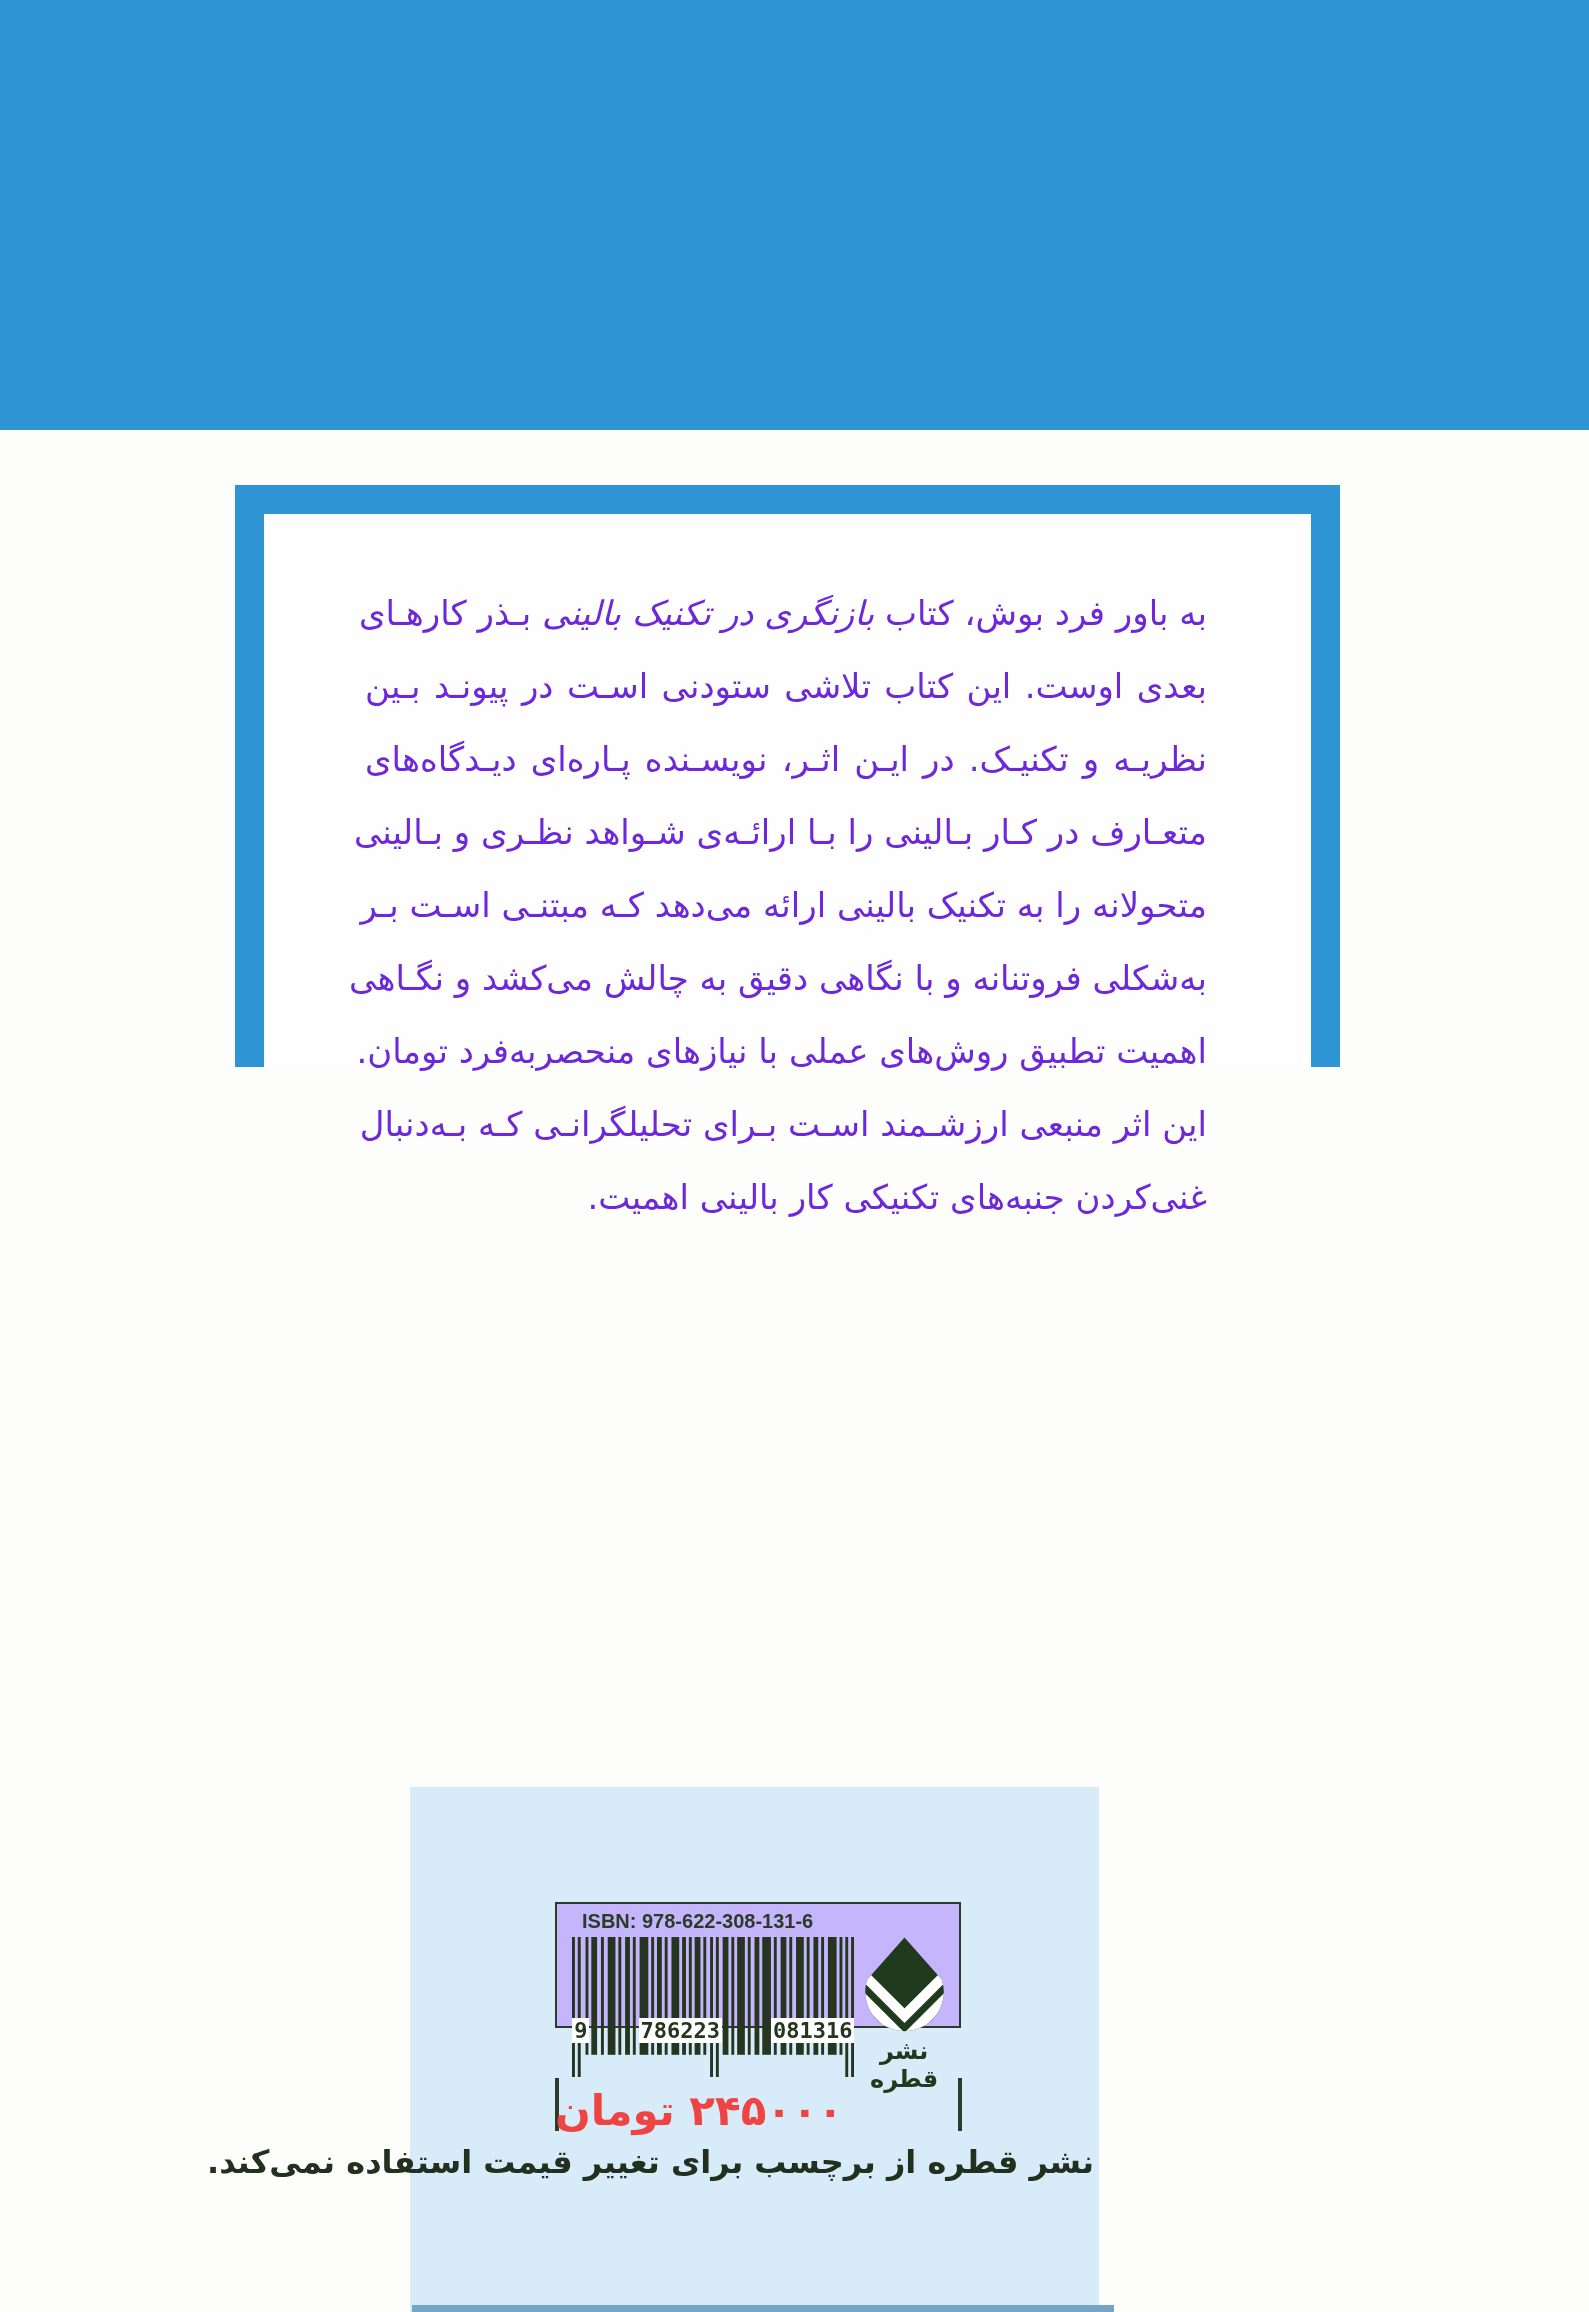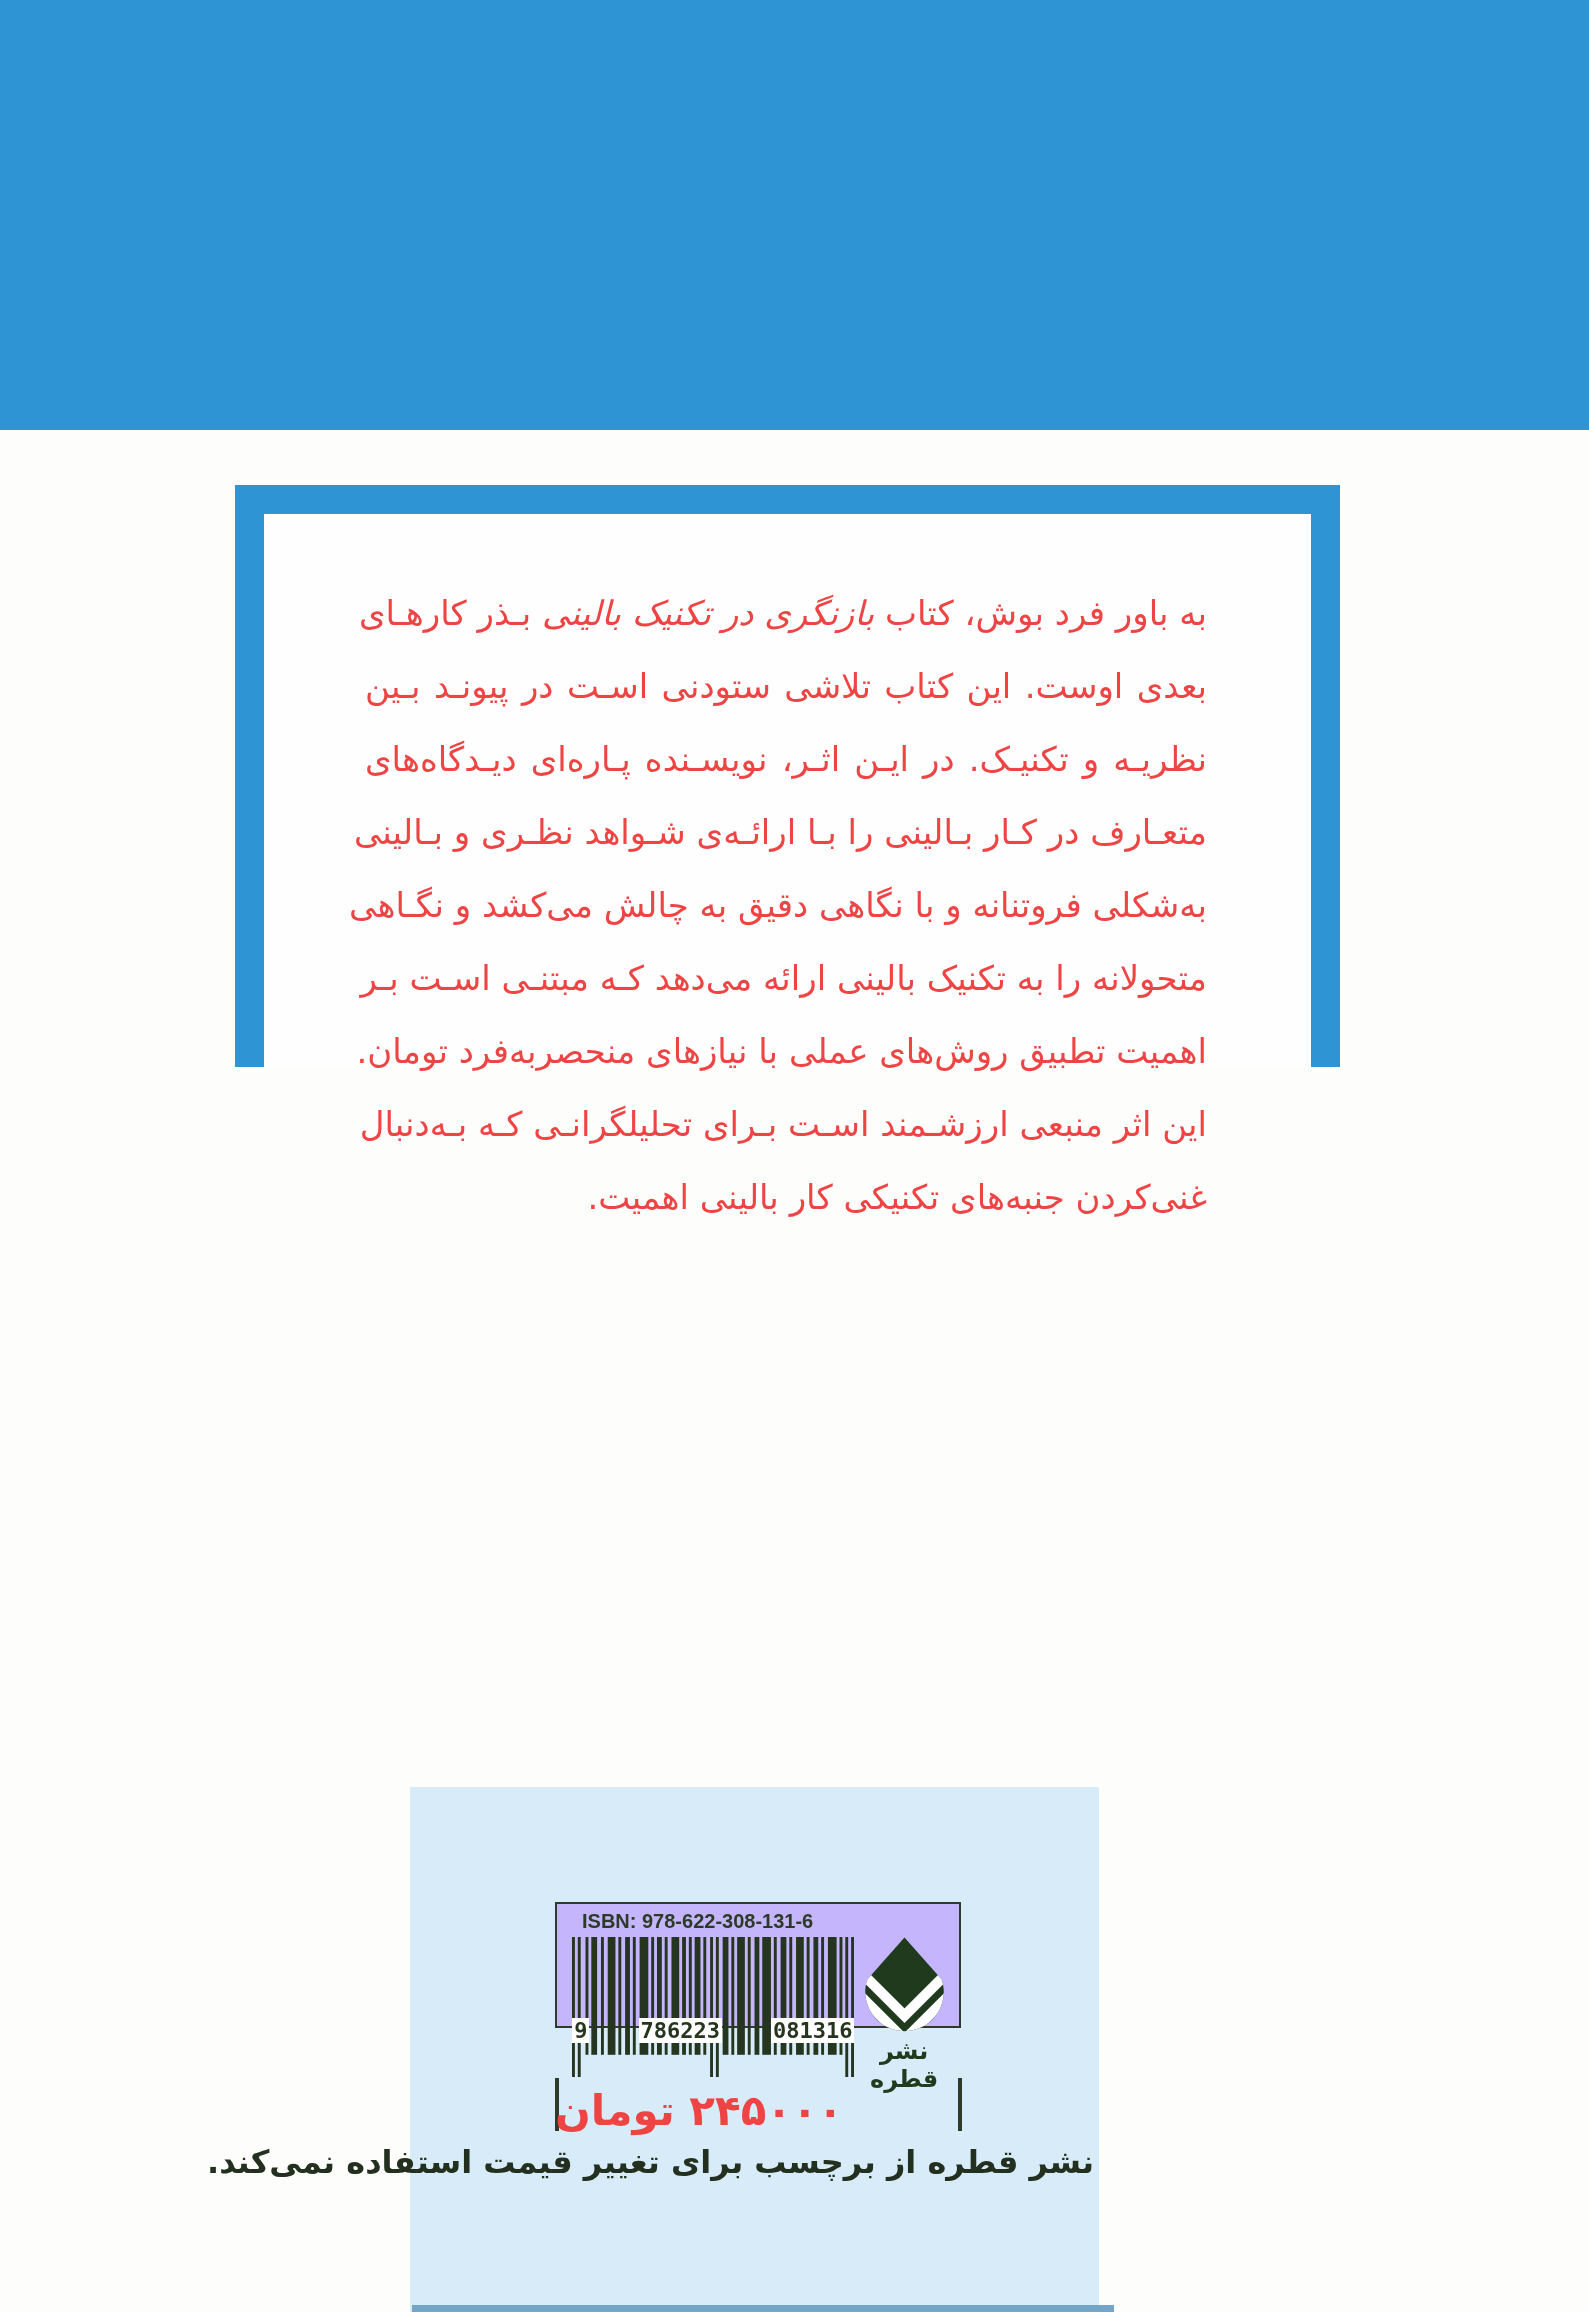--- a/index.html
+++ b/index.html
@@ -6,21 +6,21 @@
   body{width:1589px;height:2312px;position:relative;background:#fdfdfc;overflow:hidden;
        font-family:"DejaVu Sans",sans-serif;}
   .abs{position:absolute;}
 
   
   .band{left:0;top:660;width:1589px;height:430px;background:#2f94d3;}
   .frame{left:235px;top:485px;width:1105px;height:582px;box-sizing:border-box;
          background:#fefefe;border:29px solid #2f94d3;border-bottom:none;}
 
   
-  .blurb{left:365px;top:577px;width:842px;direction:rtl;color:#ef4444;
+  .blurb{left:365px;top:577px;width:842px;direction:rtl;color:#6d28d9;
          font-size:34px;font-family:"DejaVu Sans",sans-serif;}
   .blurb .bline{height:73px;line-height:73px;text-align:justify;text-align-last:justify;
                 white-space:nowrap;}
   .blurb .bline.last{text-align-last:right;}
   .blurb .ttl{font-style:italic;}
 
   
   .panel{left:410px;top:1787px;width:689px;height:525px;background:#d7ecf8;}
   .bstrip{left:412px;top:2305px;width:702px;height:7.7px;background:#74a5c8;}
 
@@ -48,22 +48,22 @@
 
 <div class="abs band"></div>
 
 <div class="abs frame"></div>
 
 <div class="abs blurb">
   <div class="bline"><span>به باور فرد بوش، کتاب </span><span class="ttl">بازنگری در تکنیک بالینی</span><span> بـذر کارهـای</span></div>
   <div class="bline">بعدی اوست. این کتاب تلاشی ستودنی اسـت در پیونـد بـین</div>
   <div class="bline">نظریـه و تکنیـک. در ایـن اثـر، نویسـنده پـاره‌ای دیـدگاه‌های</div>
   <div class="bline">متعـارف در کـار بـالینی را بـا ارائـه‌ی شـواهد نظـری و بـالینی</div>
+  <div class="bline">متحولانه را به تکنیک بالینی ارائه می‌دهد کـه مبتنـی اسـت بـر</div>
   <div class="bline">به‌شکلی فروتنانه و با نگاهی دقیق به چالش می‌کشد و نگـاهی</div>
-  <div class="bline">متحولانه را به تکنیک بالینی ارائه می‌دهد کـه مبتنـی اسـت بـر</div>
   <div class="bline">اهمیت تطبیق روش‌های عملی با نیازهای منحصربه‌فرد تومان.</div>
   <div class="bline">این اثر منبعی ارزشـمند اسـت بـرای تحلیلگرانـی کـه بـه‌دنبال</div>
   <div class="bline last">غنی‌کردن جنبه‌های تکنیکی کار بالینی اهمیت.</div>
 </div>
 
 <div class="abs panel"></div>
 
 <div class="abs bcbox">
   <div class="isbn">ISBN: 978-622-308-131-6</div>
 

